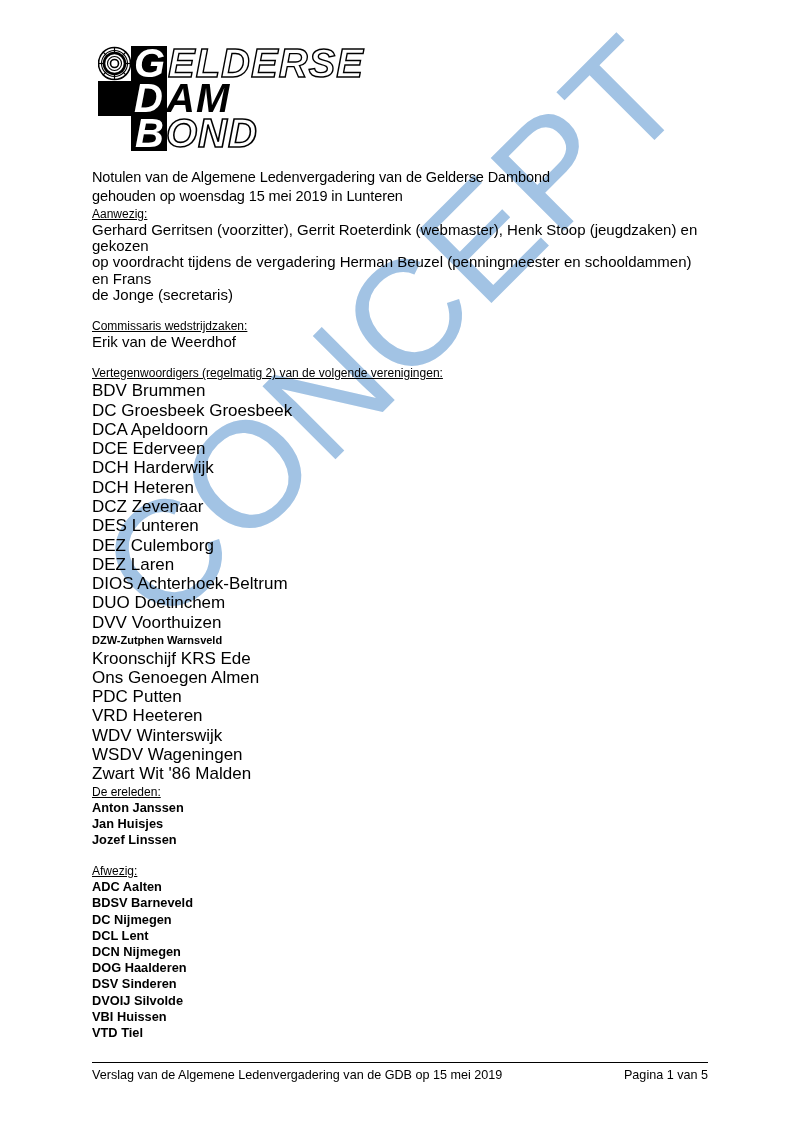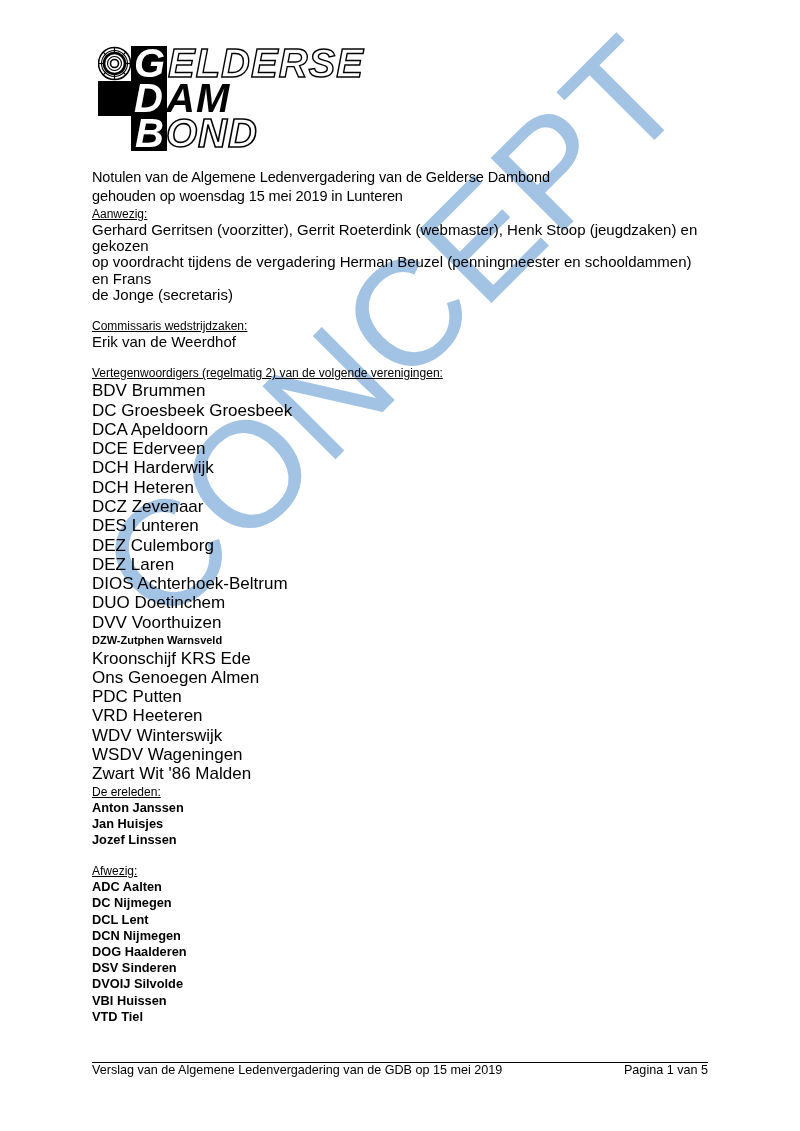--- a/index.html
+++ b/index.html
@@ -127,20 +127,21 @@
   }
 
   
   .footer {
     position: absolute;
     left: 92px;
     top: 1062px;
     width: 616px;
     z-index: 2;
     border-top: 1px solid #000000;
+    padding-top: 5px;
     display: flex;
     justify-content: space-between;
     align-items: baseline;
     font-size: 12.6px;
   }
   .footer-left { white-space: nowrap; }
   .footer-right { white-space: nowrap; }
 </style>
 </head>
 <body>
@@ -244,20 +245,21 @@
       <li>Anton Janssen</li>
       <li>Jan Huisjes</li>
       <li>Jozef Linssen</li>
     </ul>
 
     <div class="spacer-sm"></div>
 
     <div class="section-head">Afwezig:</div>
     <ul class="plain-list">
       <li>ADC Aalten</li>
+      <li>BDSV Barneveld</li>
       <li>DC Nijmegen</li>
       <li>DCL Lent</li>
       <li>DCN Nijmegen</li>
       <li>DOG Haalderen</li>
       <li>DSV Sinderen</li>
       <li>DVOIJ Silvolde</li>
       <li>VBI Huissen</li>
       <li>VTD Tiel</li>
     </ul>
 

